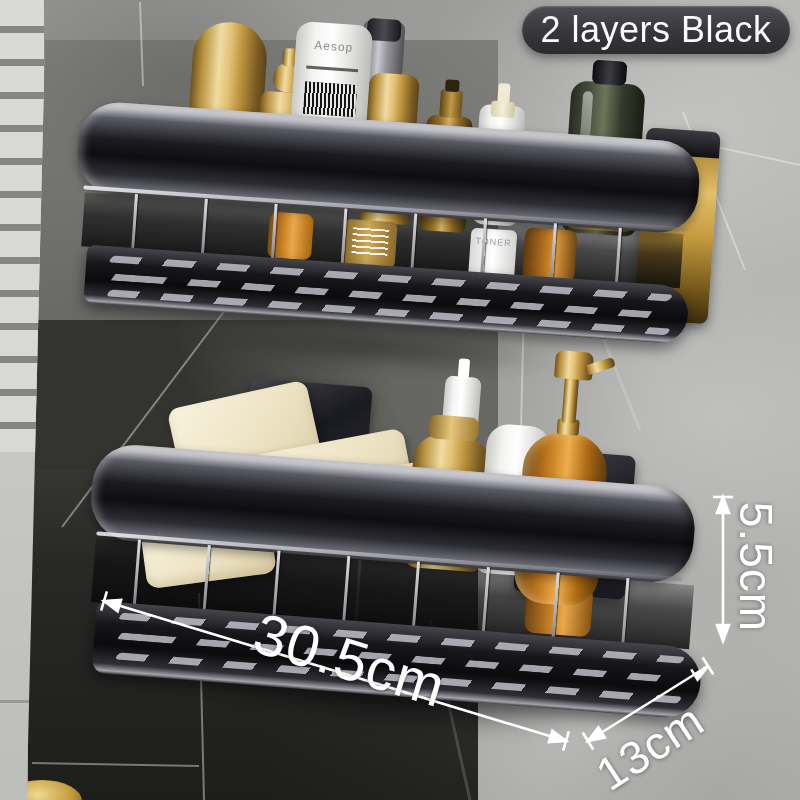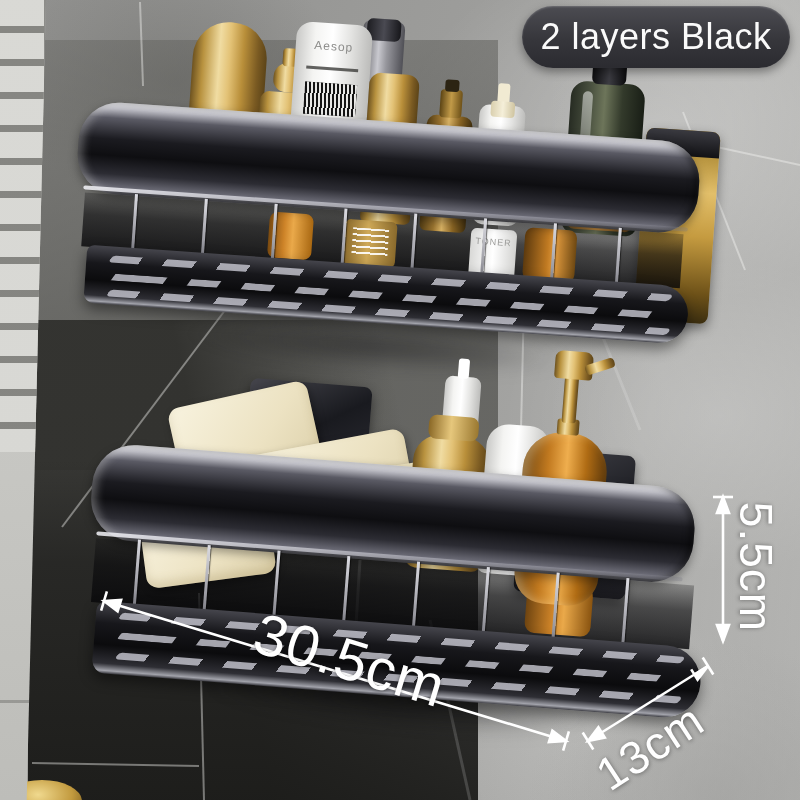--- a/index.html
+++ b/index.html
@@ -150,21 +150,21 @@
 
   
   #dim-svg,#grout-svg{left:0;top:0;}
   #grout-svg{z-index:1;}
   #dim-svg{z-index:12;}
   .dim-label{color:#fff;text-shadow:0 1px 4px rgba(0,0,0,.4);z-index:13;text-align:center;letter-spacing:1px;}
   #dim-w{left:205px;top:626px;width:290px;font-size:58px;transform:rotate(17deg);}
   #dim-d{left:558px;top:720px;width:184px;font-size:46px;transform:rotate(-33deg);}
   #dim-h{left:658px;top:542px;width:200px;height:50px;font-size:46px;transform:rotate(90deg);}
 
-  #badge{left:522px;top:6px;width:268px;height:62px;border-radius:32px;z-index:14;
+  #badge{left:522px;top:6px;width:268px;height:48px;border-radius:32px;z-index:14;
       background:linear-gradient(180deg,#4c4c52,#36363b 55%,#2b2b30);
       box-shadow:0 4px 10px rgba(0,0,0,.38), inset 0 1px 2px rgba(255,255,255,.2);
       display:flex;align-items:center;justify-content:center;
       color:#fafafa;font-size:36px;letter-spacing:.5px;}
 
   #shadow-top{left:104px;top:318px;width:540px;height:56px;transform:rotate(4deg);}
   #shadow-bottom{left:118px;top:668px;width:560px;height:70px;transform:rotate(5deg);}
 </style>
 </head>
 <body>

